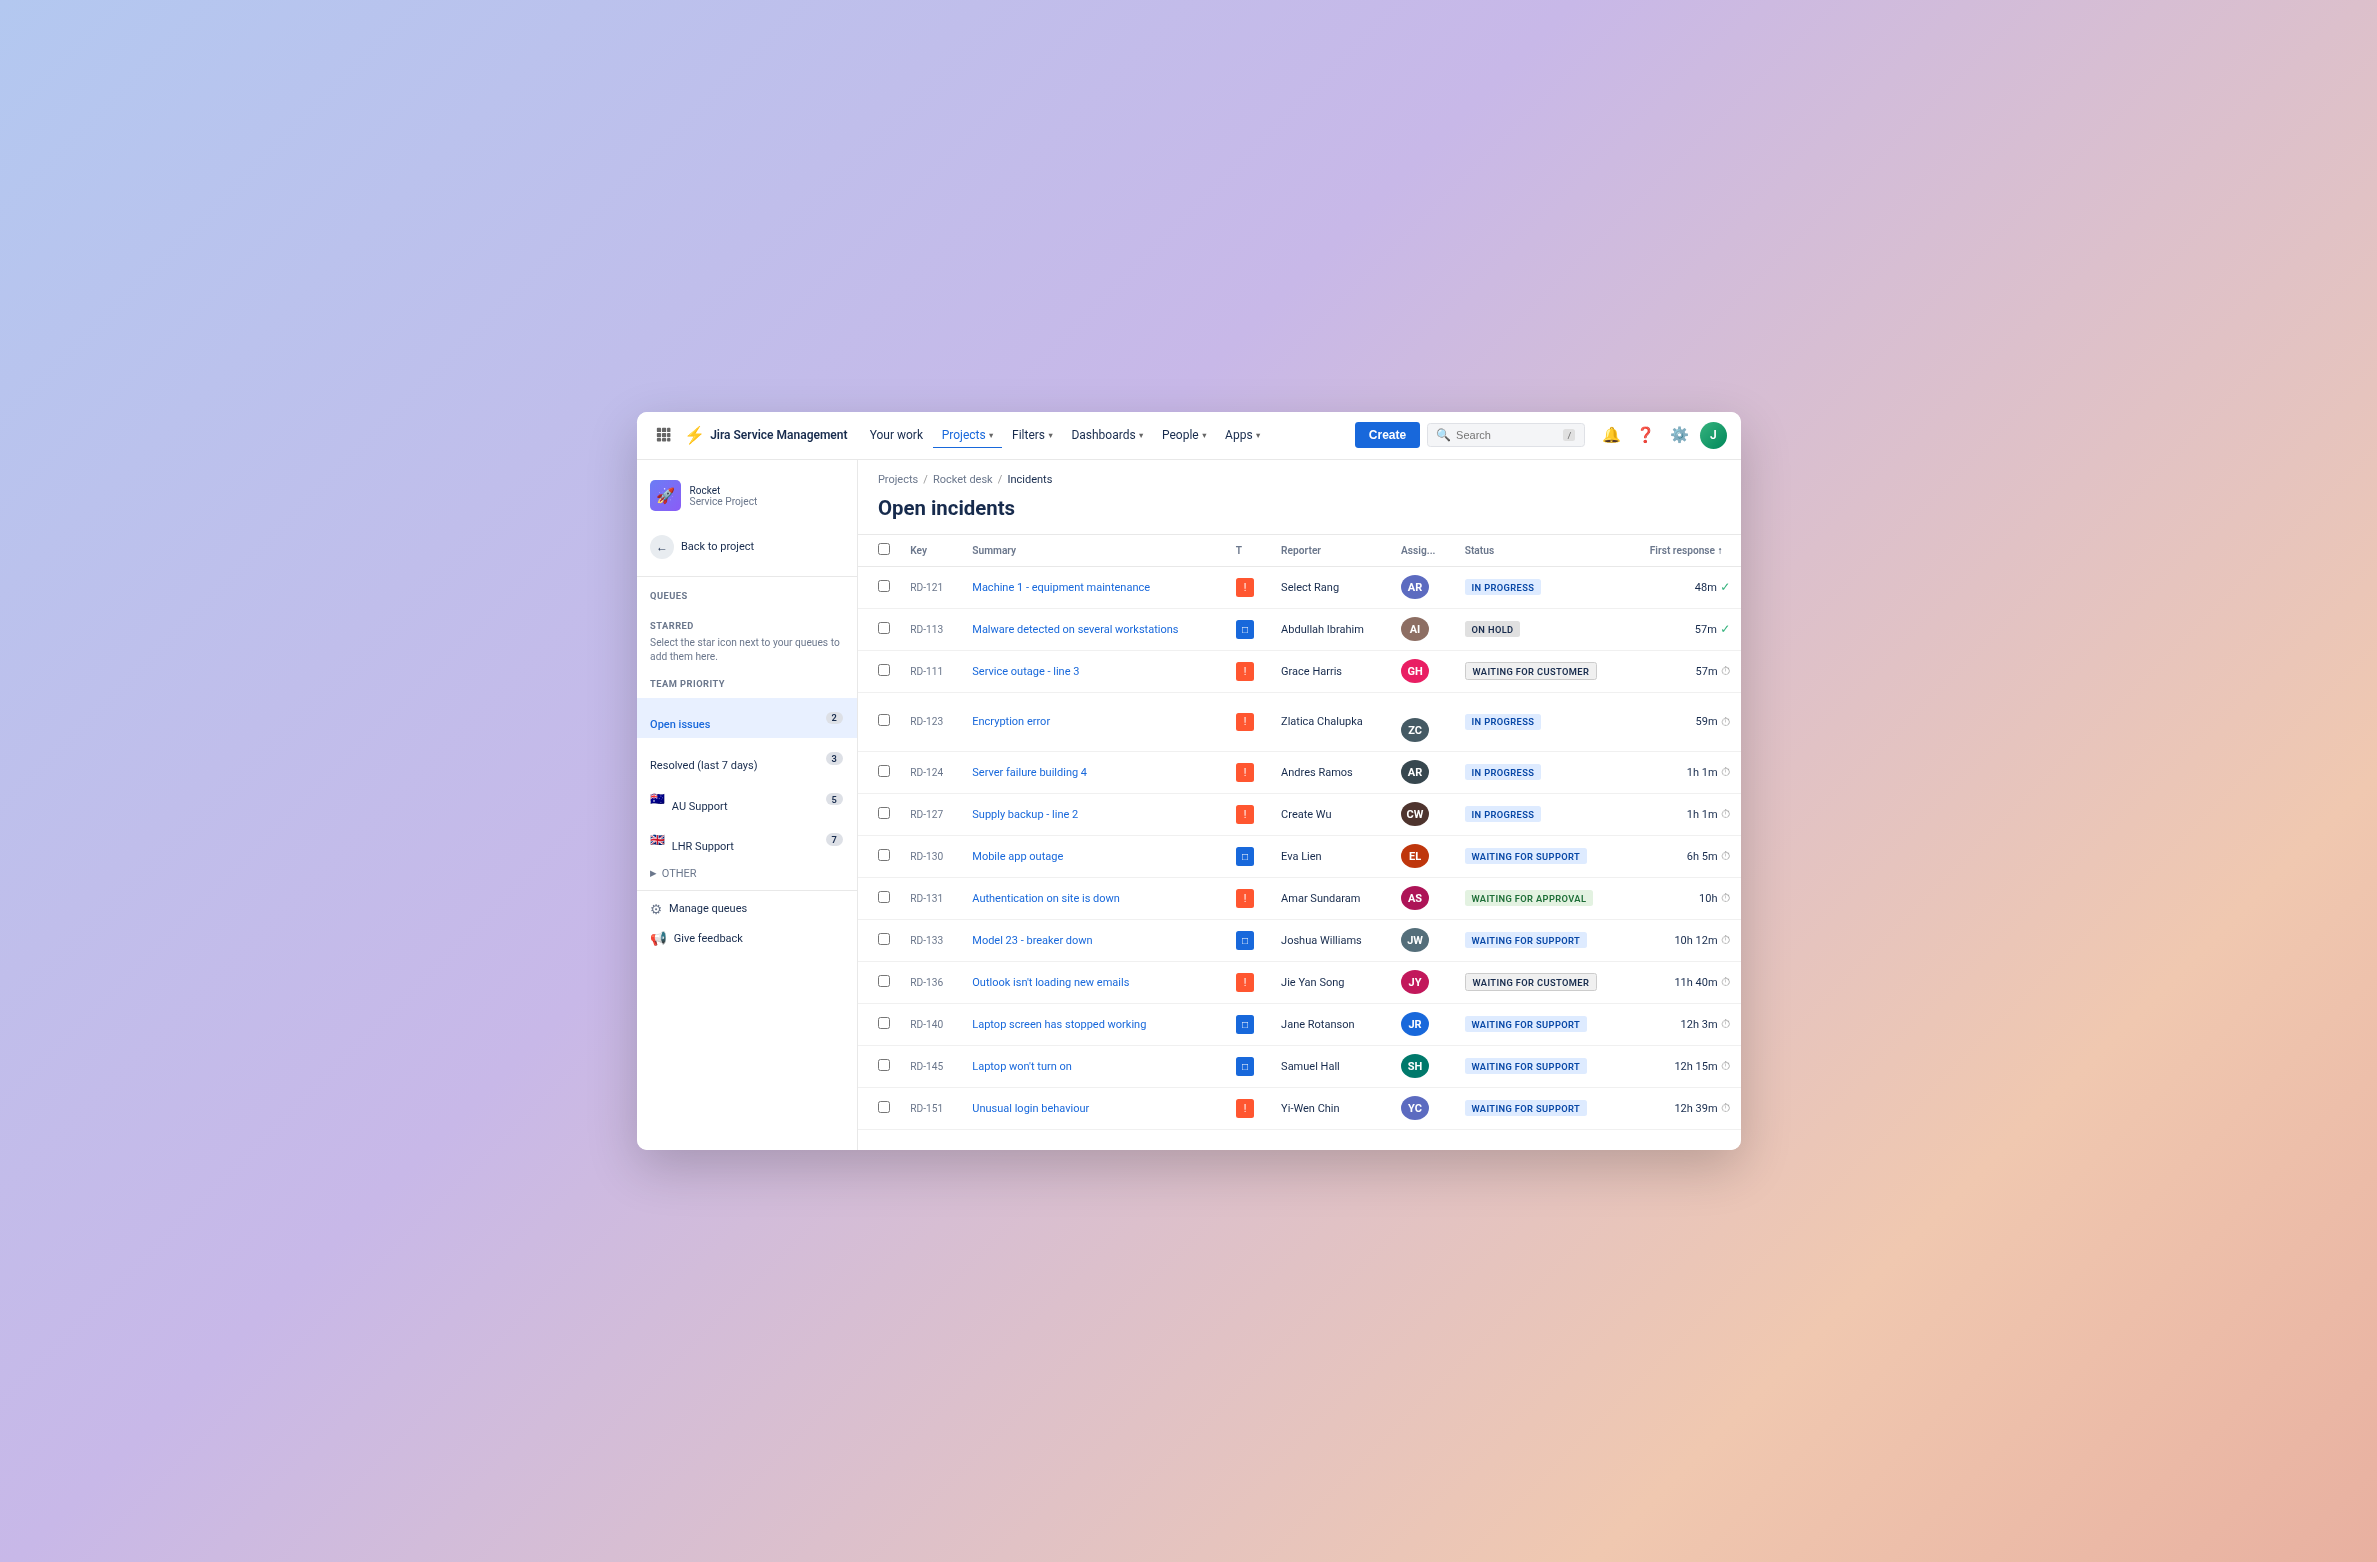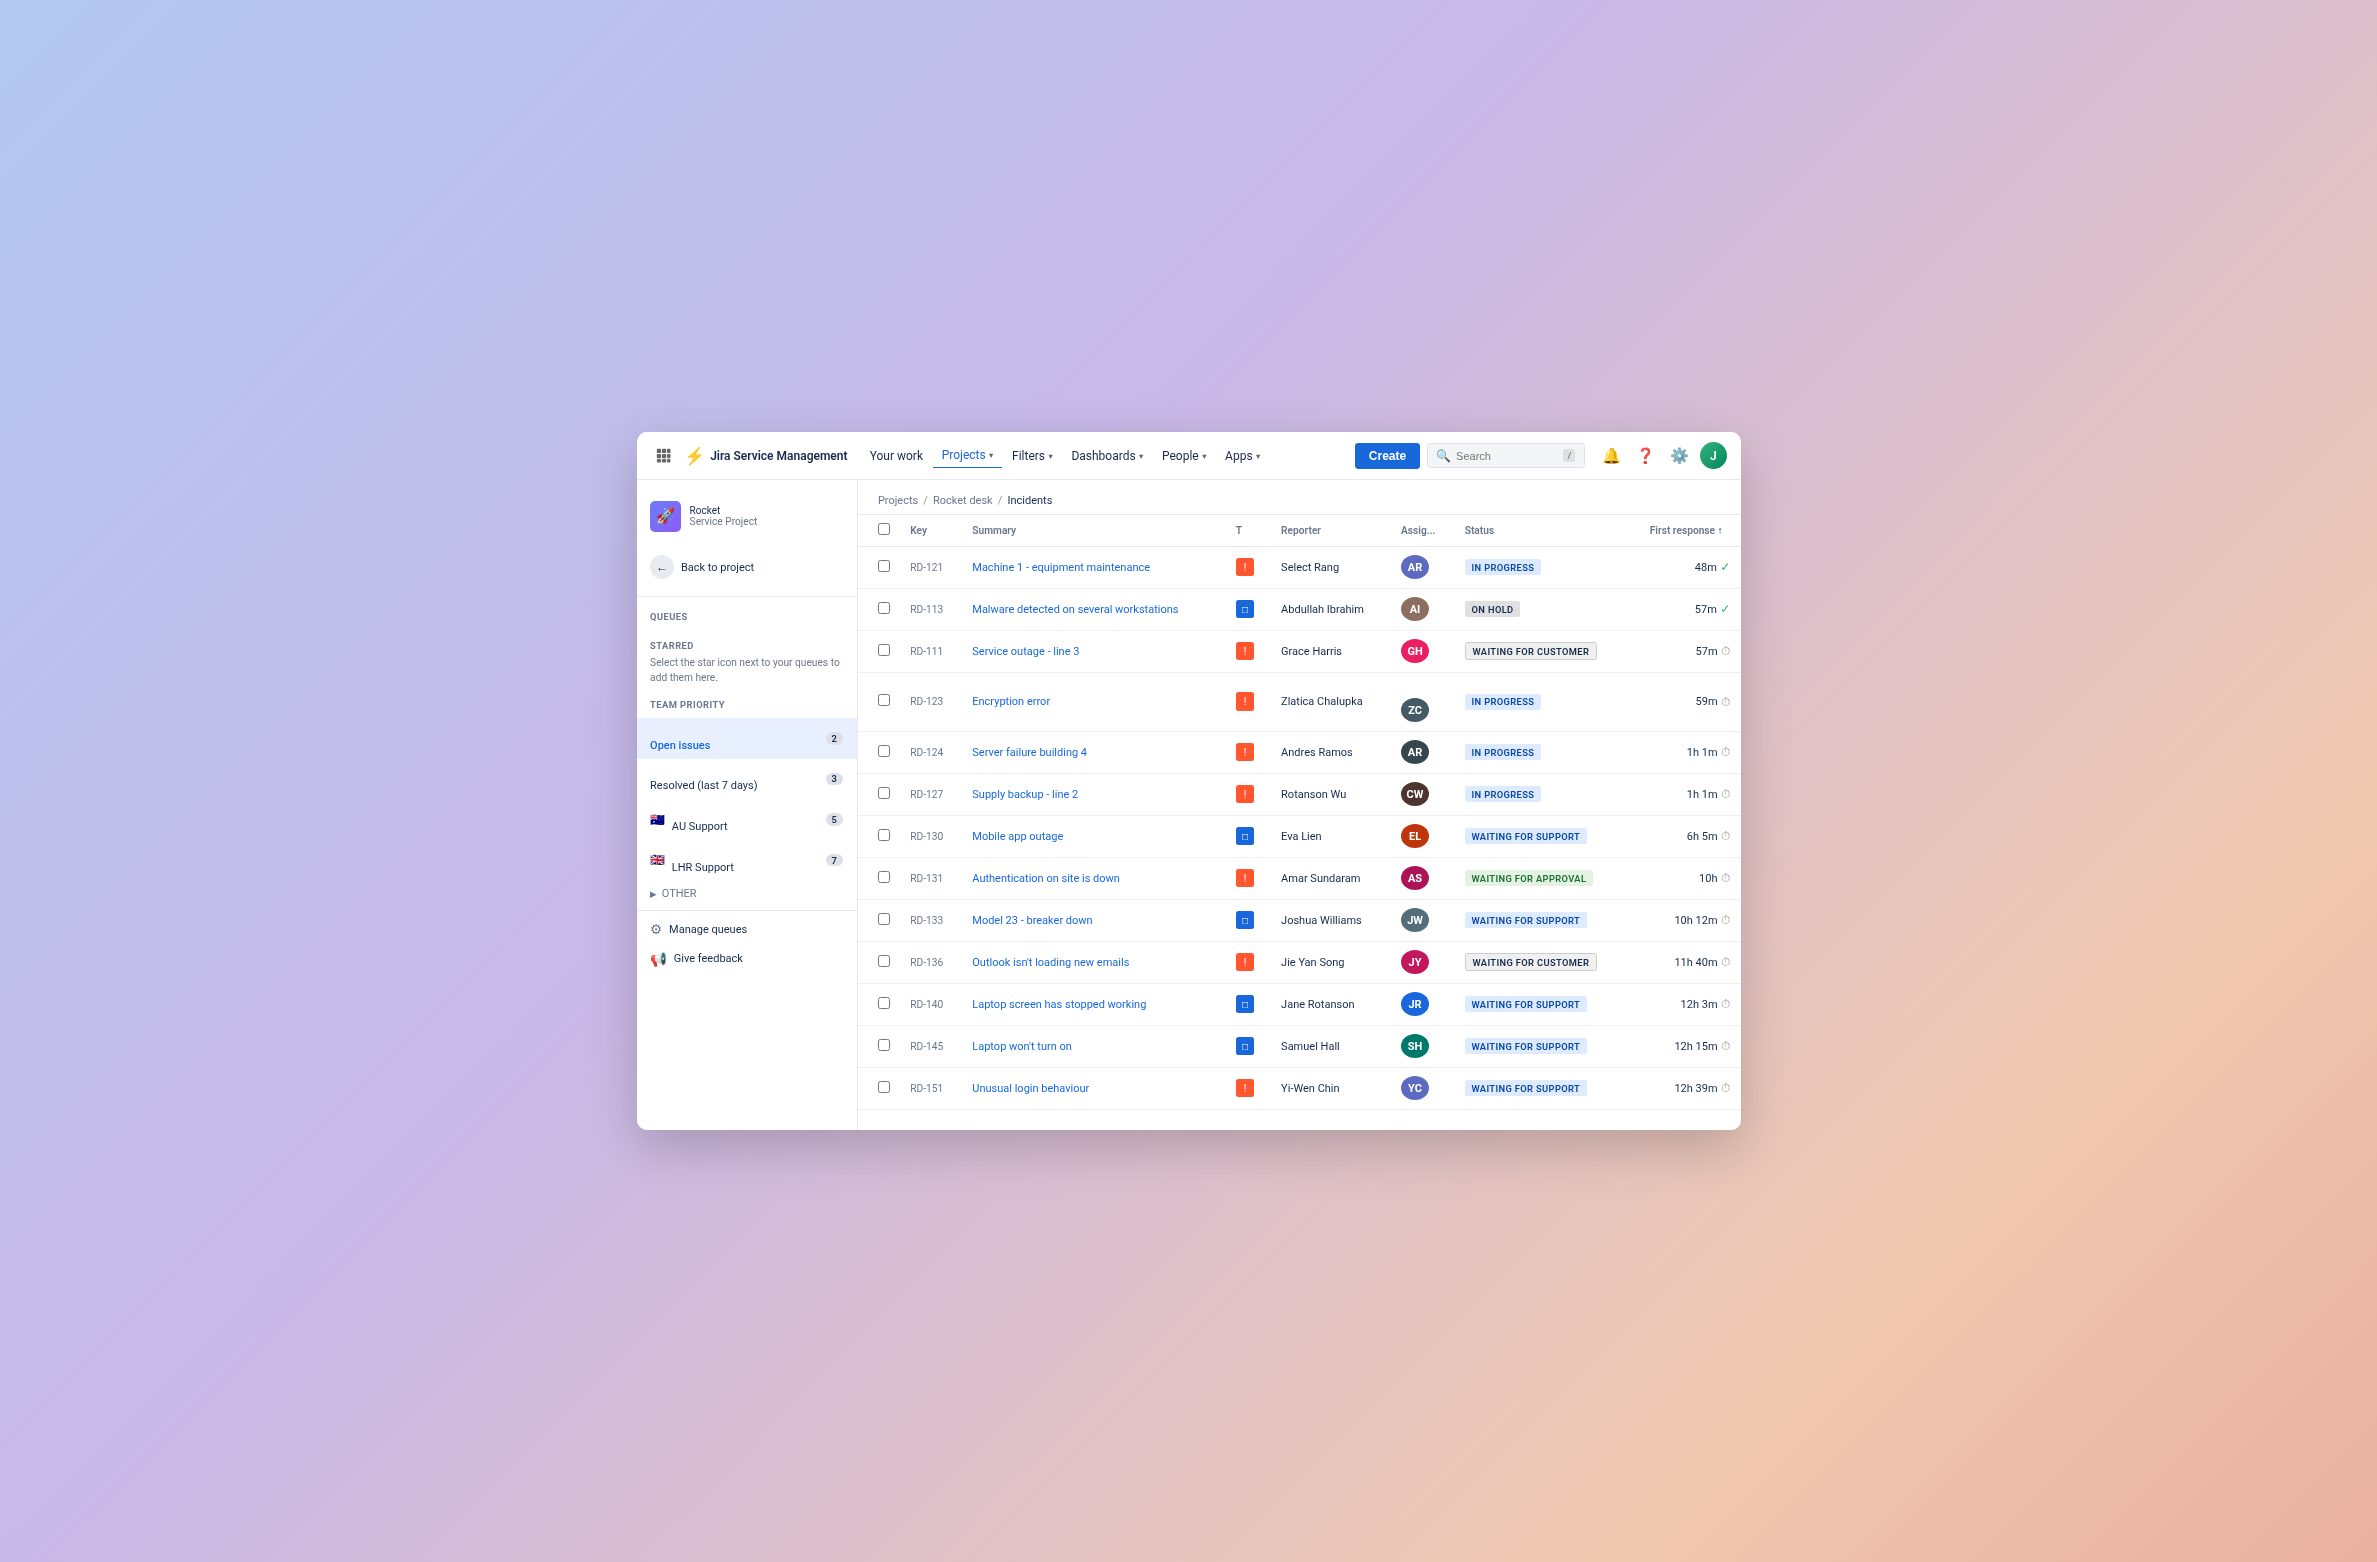--- a/index.html
+++ b/index.html
@@ -519,20 +519,21 @@
 
     <main class="content">
       <div class="breadcrumb">
         <a>Projects</a>
         <span class="breadcrumb-sep">/</span>
         <a>Rocket desk</a>
         <span class="breadcrumb-sep">/</span>
         <span class="breadcrumb-current">Incidents</span>
       </div>
 
+      <h1 class="page-title">Open incidents</h1>
 
       <table class="issues-table">
         <thead>
           <tr>
             <th class="th-checkbox">
               <input type="checkbox" class="checkbox-input" style="">
             </th>
             <th>Key</th>
             <th>Summary</th>
             <th>T</th>
@@ -684,21 +685,21 @@
     </td>
     <td>
       <span class="issue-key">RD-127</span>
     </td>
     <td>
       <a class="issue-link" href="#">Supply backup - line 2</a>
     </td>
     <td>
                 <div class="issue-type-icon icon-incident" title="Incident">!</div>
               </td>
-    <td>Rotanson Wu</td>
+    <td>Create Wu</td>
     <td>
       <div class="avatar-circle" style="background:#4e342e;">CW</div>
     </td>
     <td>
       <span class="status-badge status-in-progress">IN PROGRESS</span>
     </td>
     <td>
       <div class="first-response">
         <span>1h 1m</span>
         <span class="fr-clock">⏱</span>

